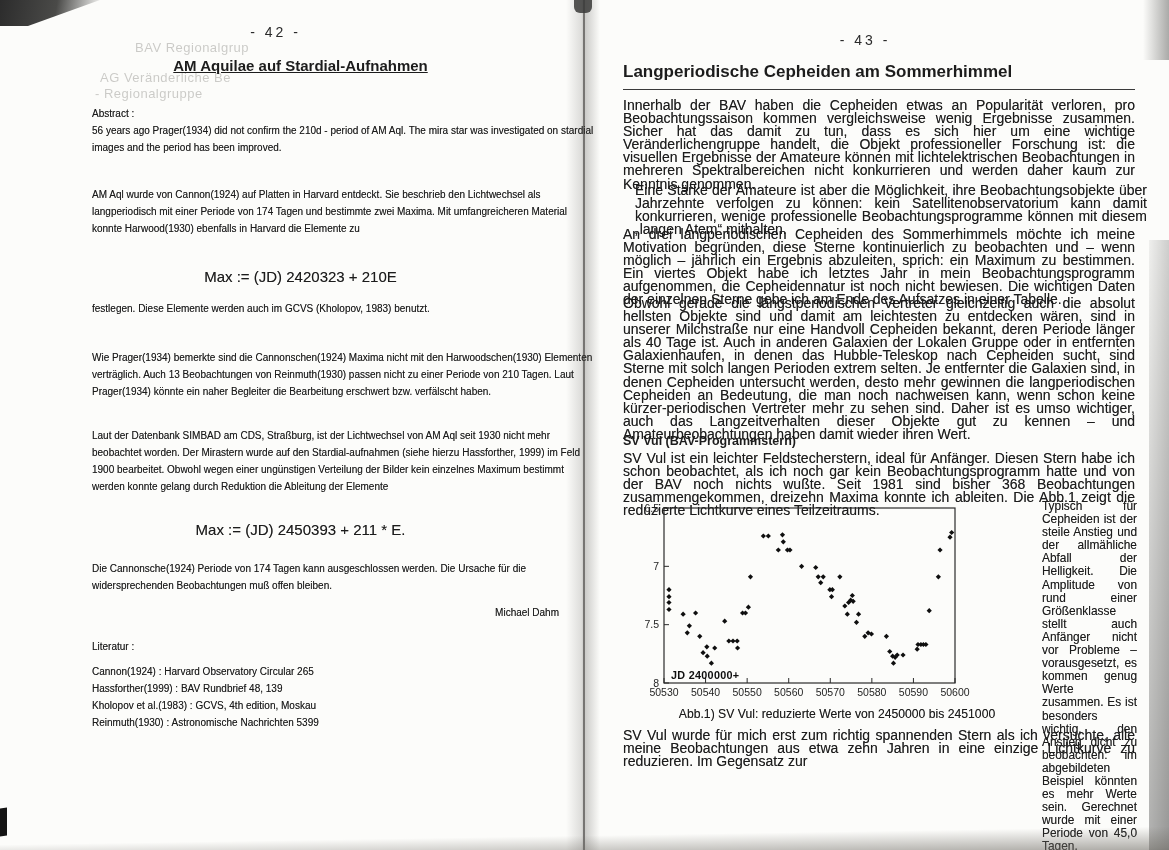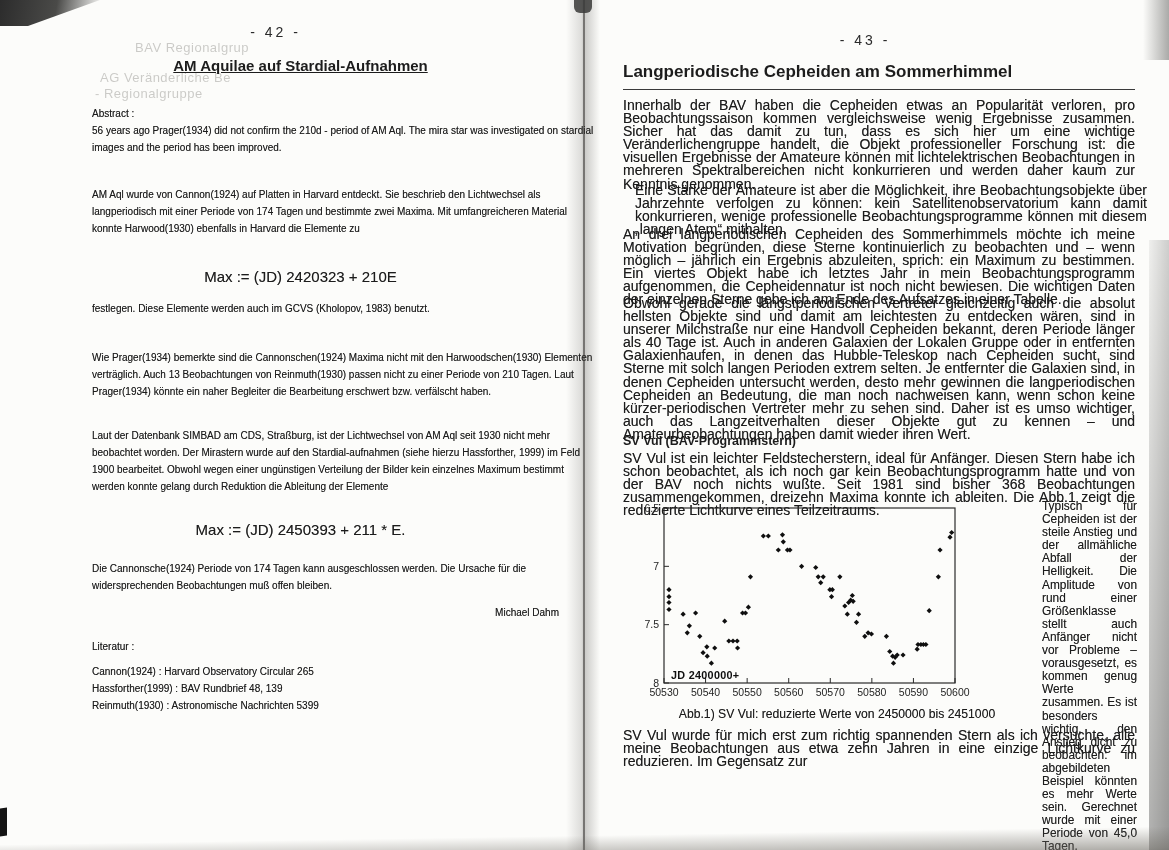--- a/index.html
+++ b/index.html
@@ -75,20 +75,21 @@
     <div class="block lp lp-body" style="top:427px;">Laut der Datenbank SIMBAD am CDS, Straßburg, ist der Lichtwechsel von AM Aql seit 1930 nicht mehr beobachtet worden. Der Mirastern wurde auf den Stardial-aufnahmen (siehe hierzu Hassforther, 1999) im Feld 1900 bearbeitet. Obwohl wegen einer ungünstigen Verteilung der Bilder kein einzelnes Maximum bestimmt werden konnte gelang durch Reduktion die Ableitung der Elemente</div>
     <div class="block lp formula" style="top:521px;">Max := (JD) 2450393 + 211 * E.</div>
     <div class="block lp lp-body" style="top:560px;">Die Cannonsche(1924) Periode von 174 Tagen kann ausgeschlossen werden. Die Ursache für die widersprechenden Beobachtungen muß offen bleiben.</div>
 
     <div class="block lp lp-body author" style="top:604px;">Michael Dahm</div>
     <div class="block lp lp-body" style="top:638px;">Literatur :</div>
 
     <div class="block lp lp-body" style="top:663px;">
       <div class="ref-line">Cannon(1924) : Harvard Observatory Circular 265</div>
       <div class="ref-line">Hassforther(1999) : BAV Rundbrief 48, 139</div>
+      <div class="ref-line">Kholopov et al.(1983) : GCVS, 4th edition, Moskau</div>
       <div class="ref-line">Reinmuth(1930) : Astronomische Nachrichten 5399</div>
     </div>
   </div>
 
   <div>
     <div class="block rp pagenum" style="top:32px;left:609px;">- 43 -</div>
     <div class="block rp rp-title" style="top:62px;">Langperiodische Cepheiden am Sommerhimmel</div>
 
     <div class="block rp rp-body" style="top:99px;">Innerhalb der BAV haben die Cepheiden etwas an Popularität verloren, pro Beobachtungssaison kommen vergleichsweise wenig Ergebnisse zusammen. Sicher hat das damit zu tun, dass es sich hier um eine wichtige Veränderlichengruppe handelt, die Objekt professioneller Forschung ist: die visuellen Ergebnisse der Amateure können mit lichtelektrischen Beobachtungen in mehreren Spektralbereichen nicht konkurrieren und werden daher kaum zur Kenntnis genommen.</div>
     <div class="block rp rp-body" style="top:184px;margin-left:12px;">Eine Stärke der Amateure ist aber die Möglichkeit, ihre Beobachtungsobjekte über Jahrzehnte verfolgen zu können: kein Satellitenobservatorium kann damit konkurrieren, wenige professionelle Beobachtungsprogramme können mit diesem „langen Atem“ mithalten.</div>

